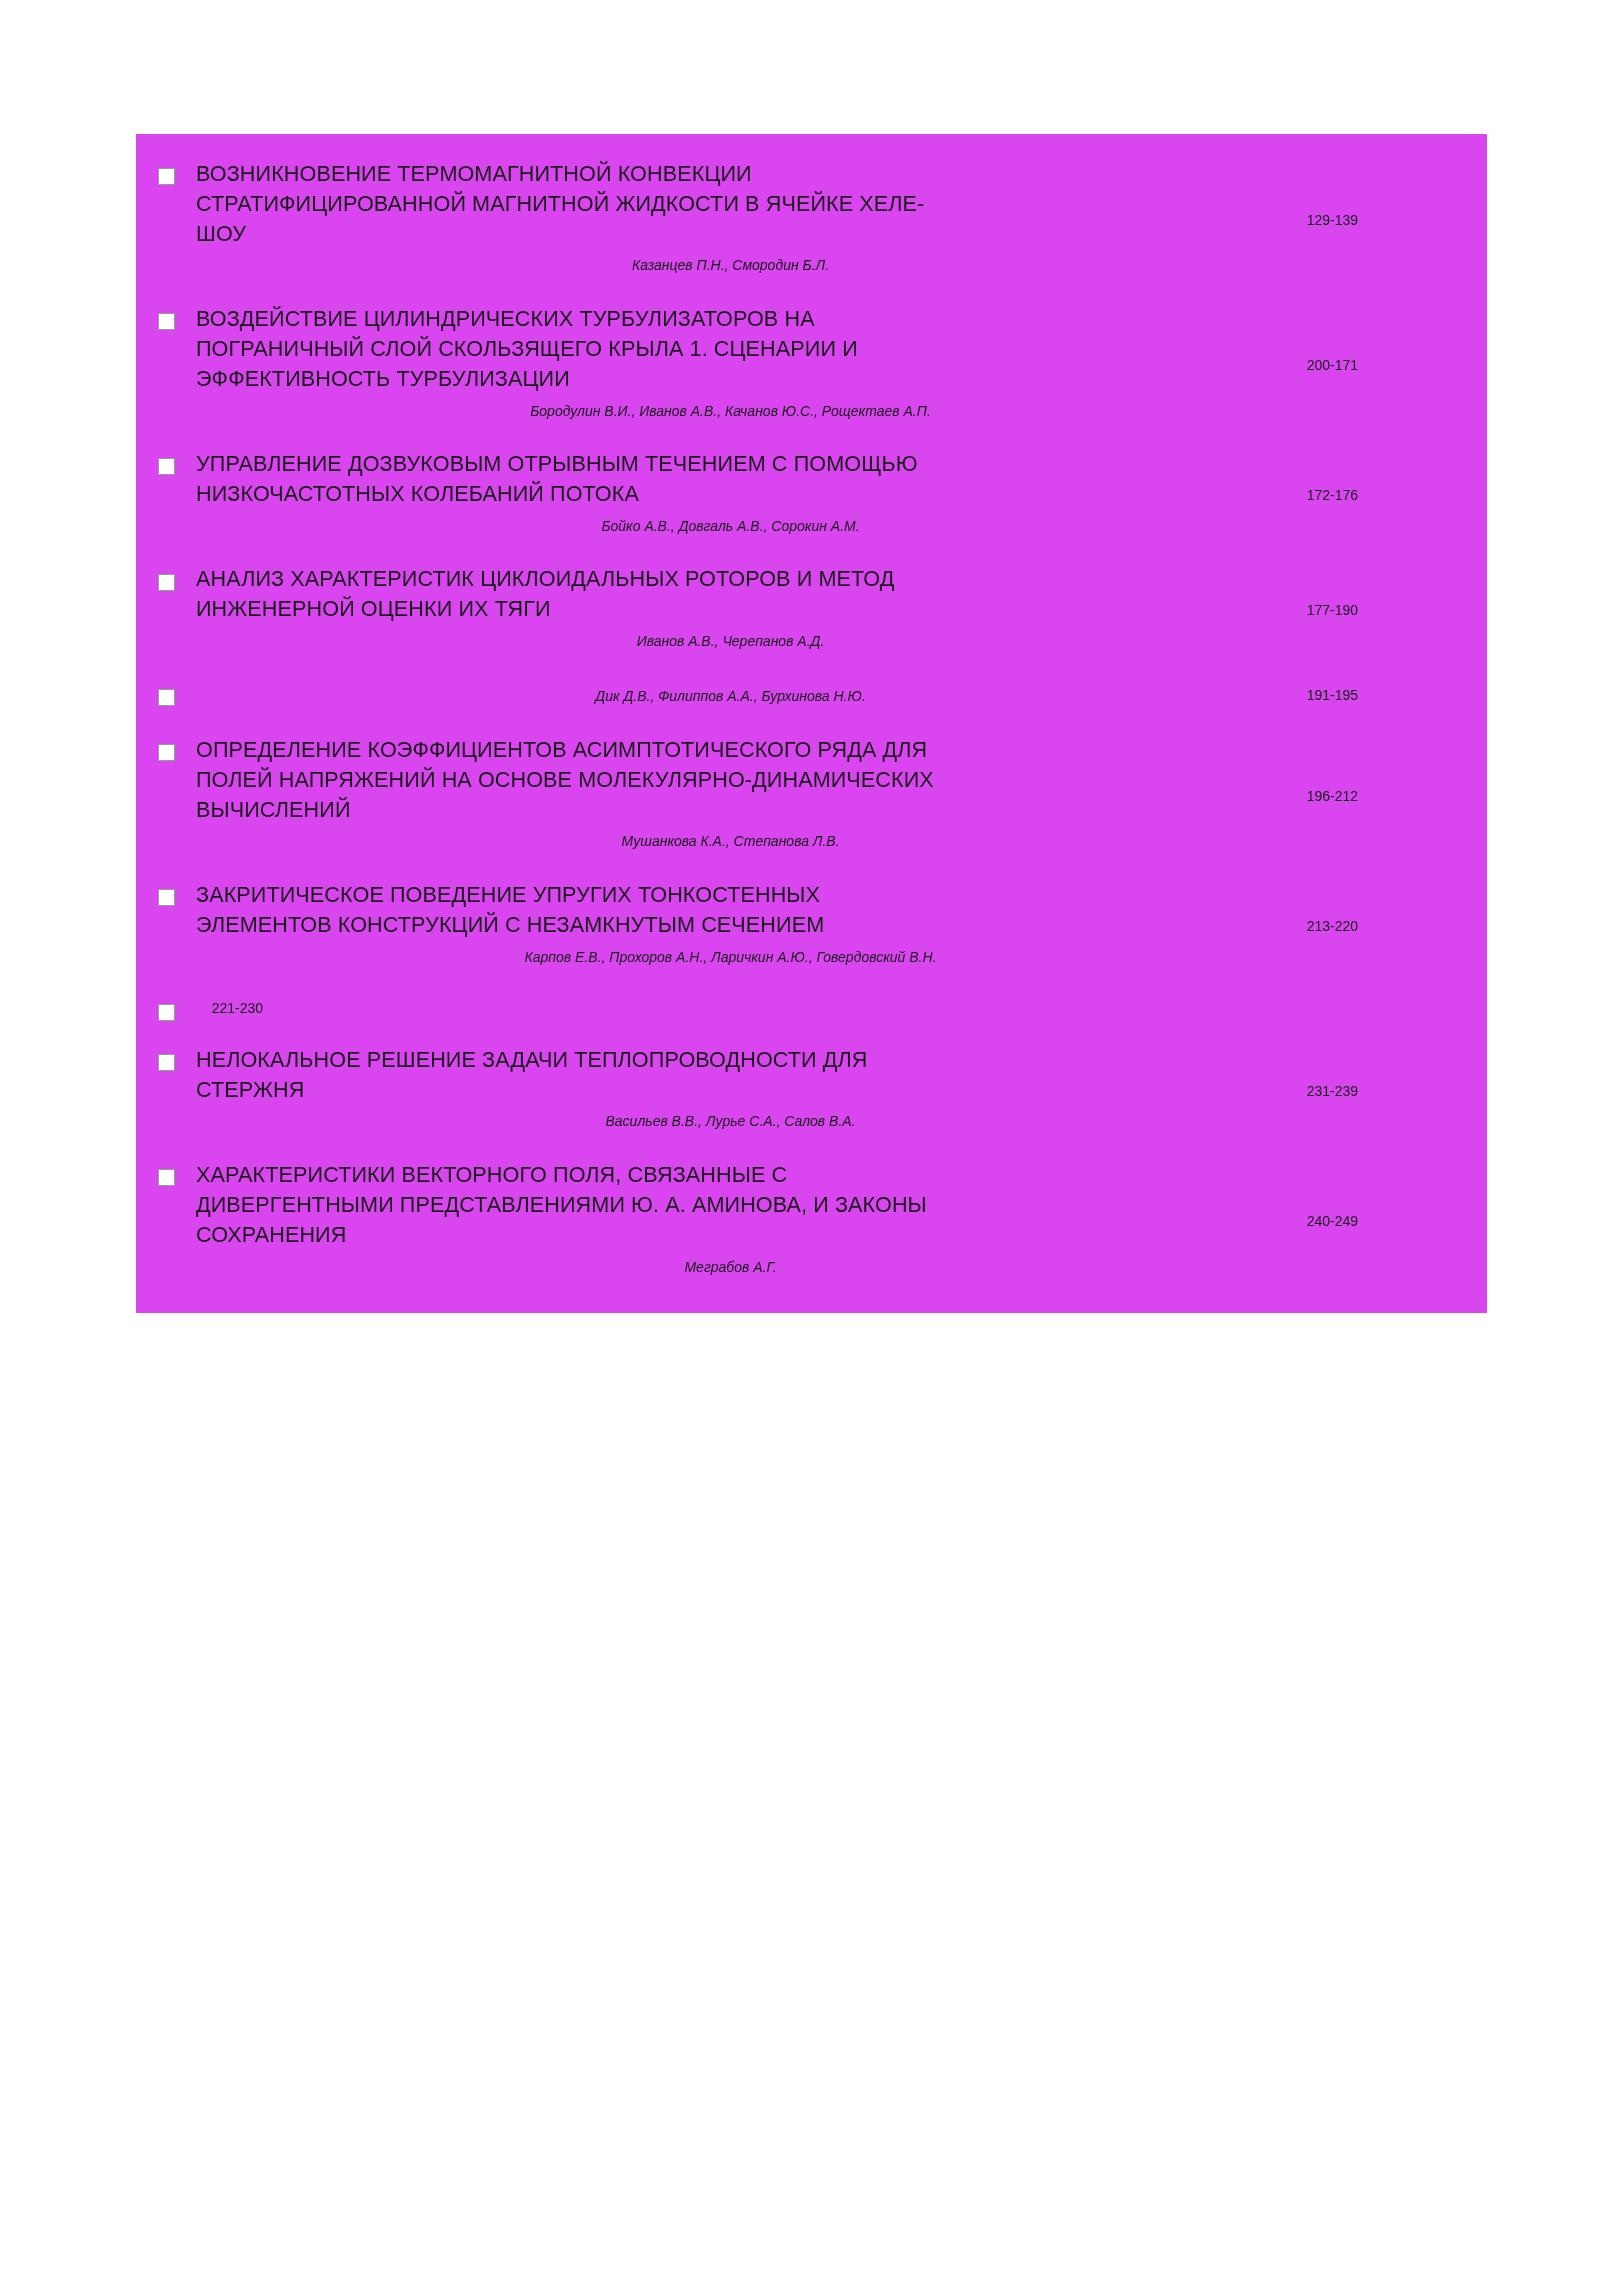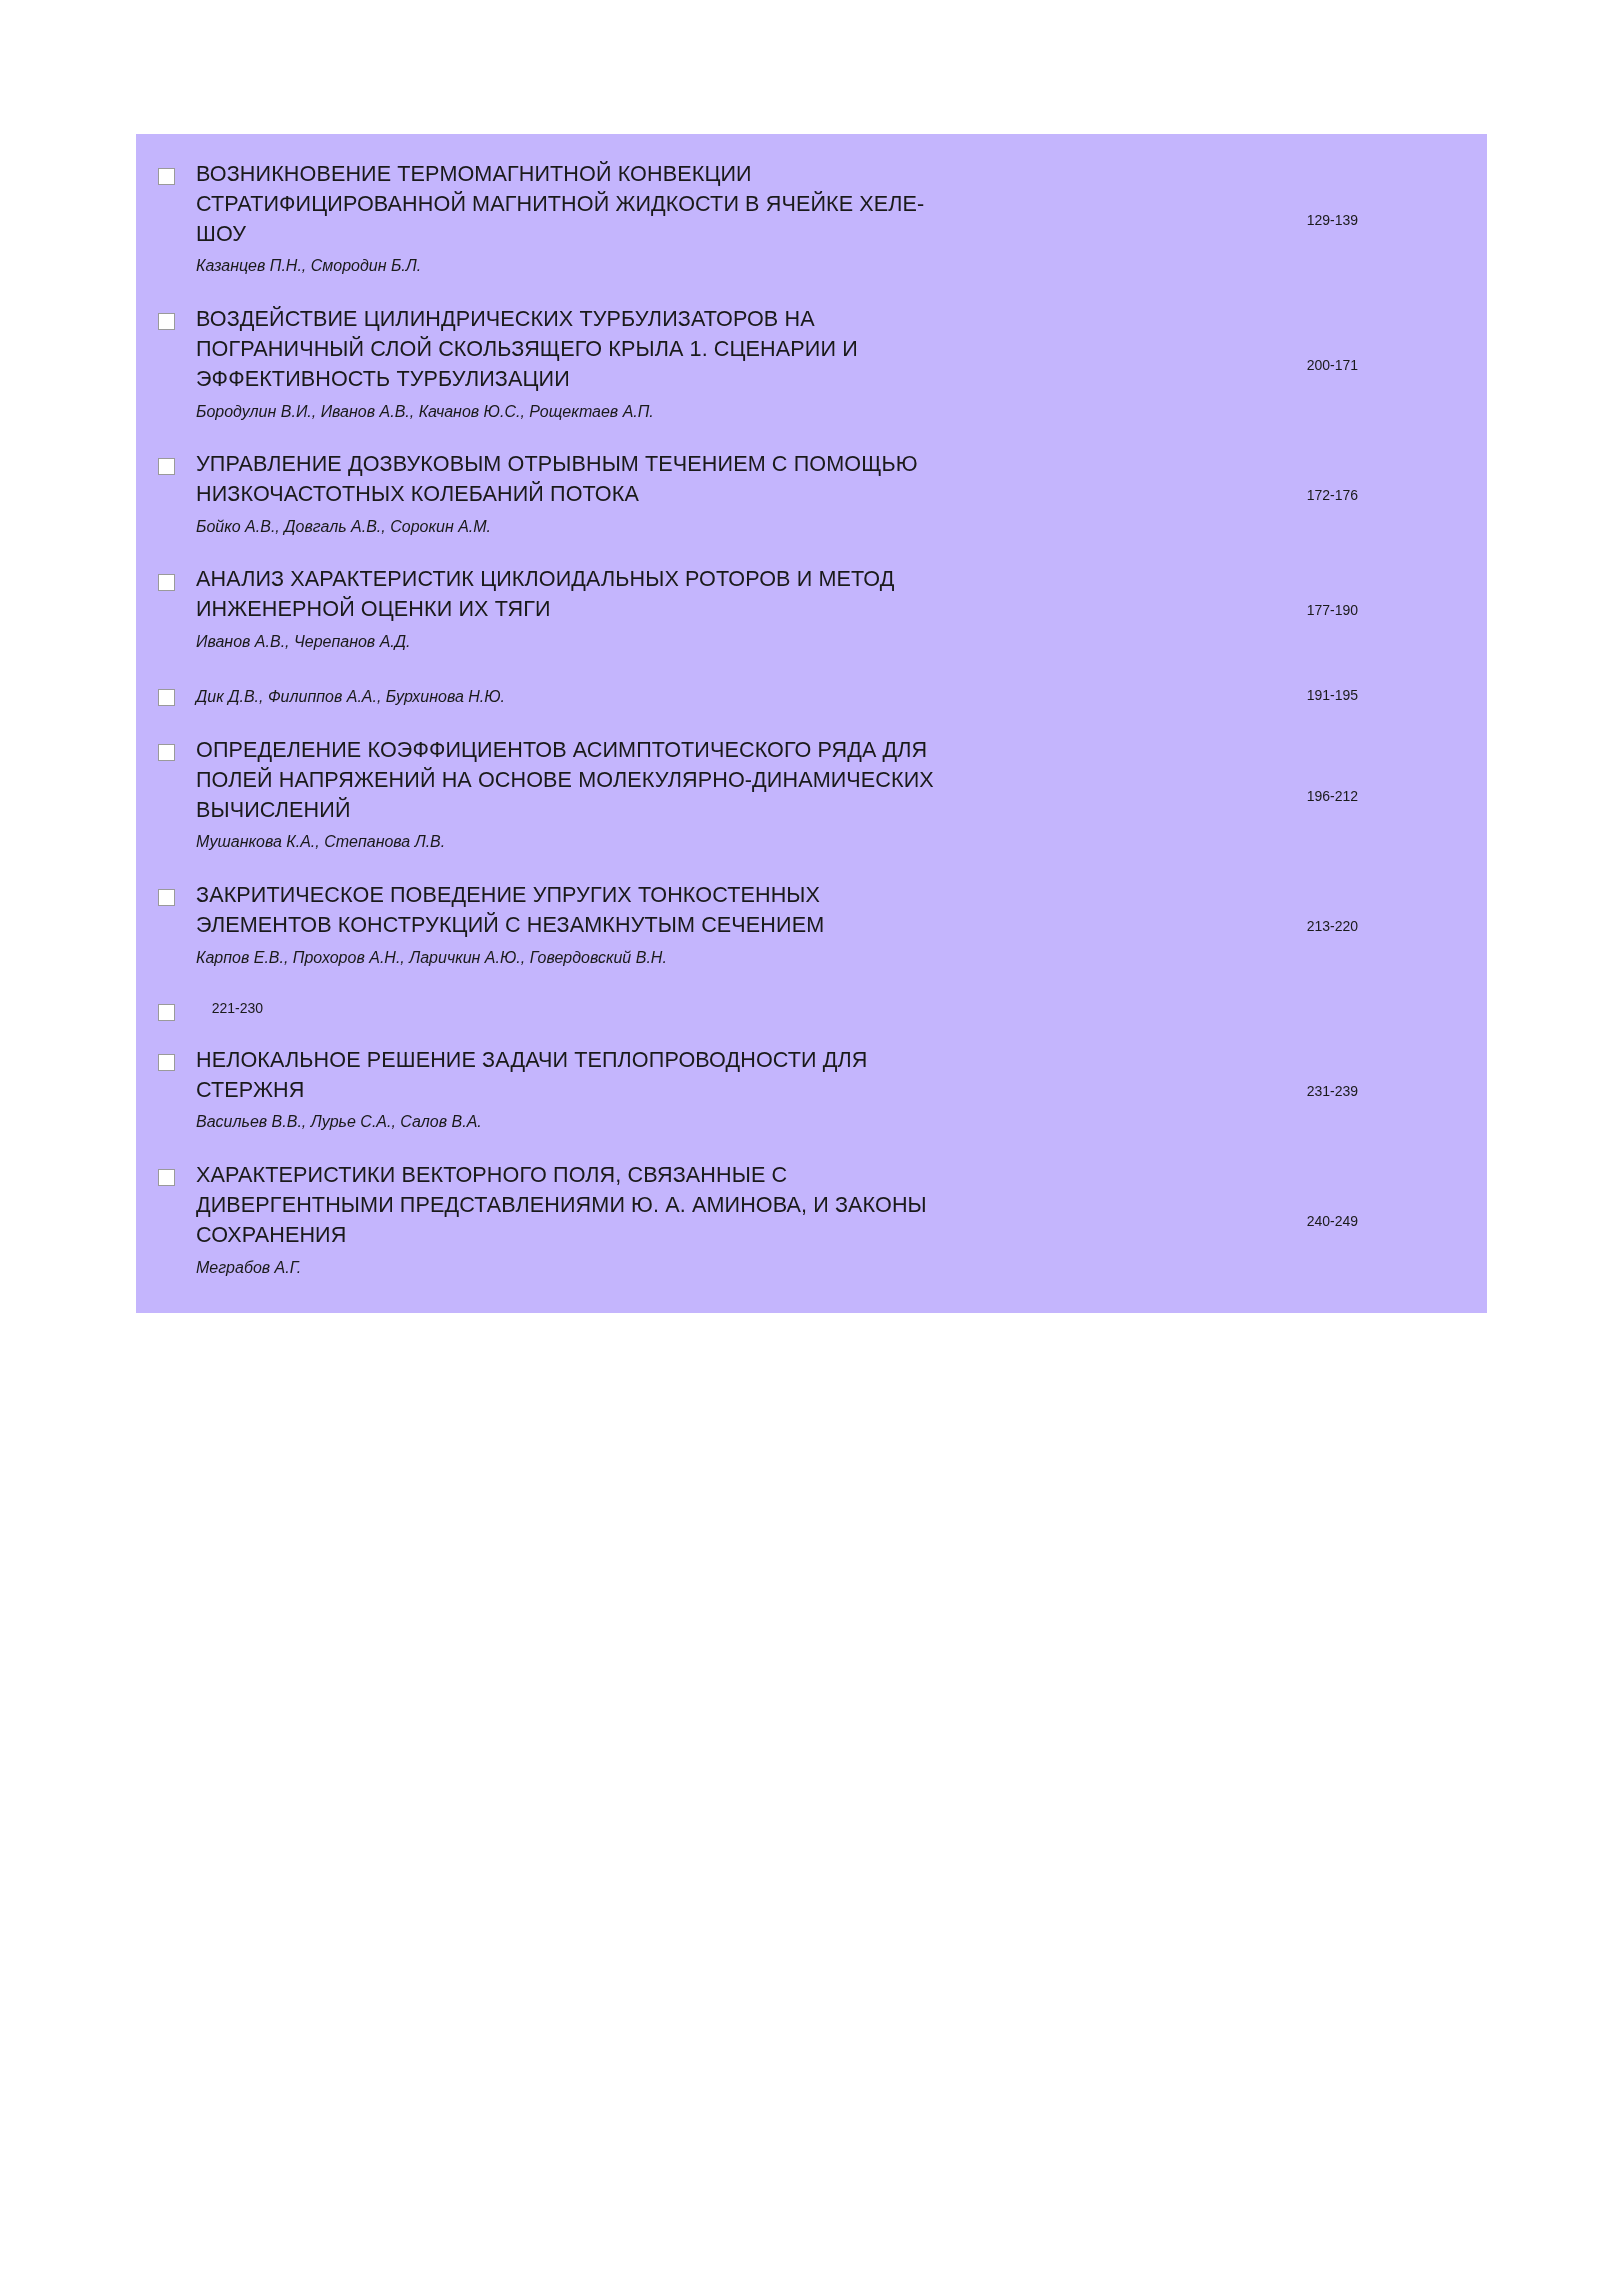--- a/index.html
+++ b/index.html
@@ -16,21 +16,21 @@
   .page {
     position: relative;
     width: 1623px;
     height: 2295px;
   }
   .toc-panel {
     position: absolute;
     left: 136px;
     top: 134px;
     width: 1351px;
-    background: #c4b5fd;
+    background: #d946ef;
     padding: 13px 0 19.6px 0;
     box-sizing: border-box;
   }
   .toc-row {
     display: flex;
     align-items: flex-start;
     padding: 11.8px 0 11.8px 0;
     box-sizing: border-box;
   }
   .cell-check {
@@ -61,25 +61,26 @@
     font-weight: normal;
     text-transform: none;
   }
   .title sub {
     font-size: 14.4px;
     vertical-align: baseline;
     position: relative;
     top: 4.6px;
   }
   .authors {
-    font-size: 16px;
+    font-size: 14px;
     line-height: 29px;
     color: #1a1a1a;
     font-style: italic;
     margin-top: 2.6px;
+    text-align: center;
   }
   .cell-pages {
     width: 196px;
     flex: 0 0 196px;
     text-align: left;
     font-size: 14px;
     color: #1a1a1a;
     align-self: center;
     padding-left: 15.7px;
     box-sizing: border-box;

